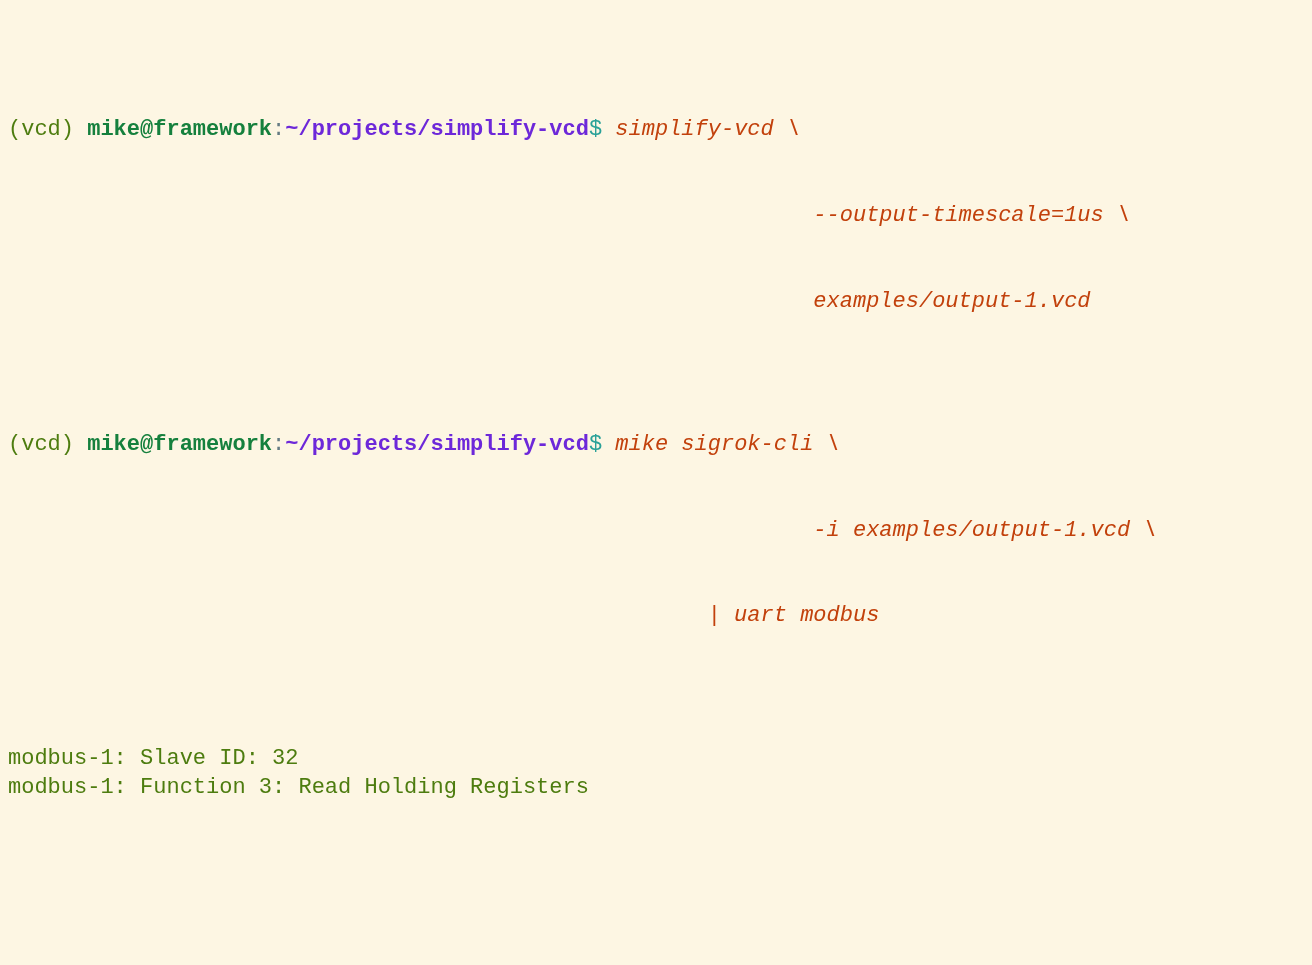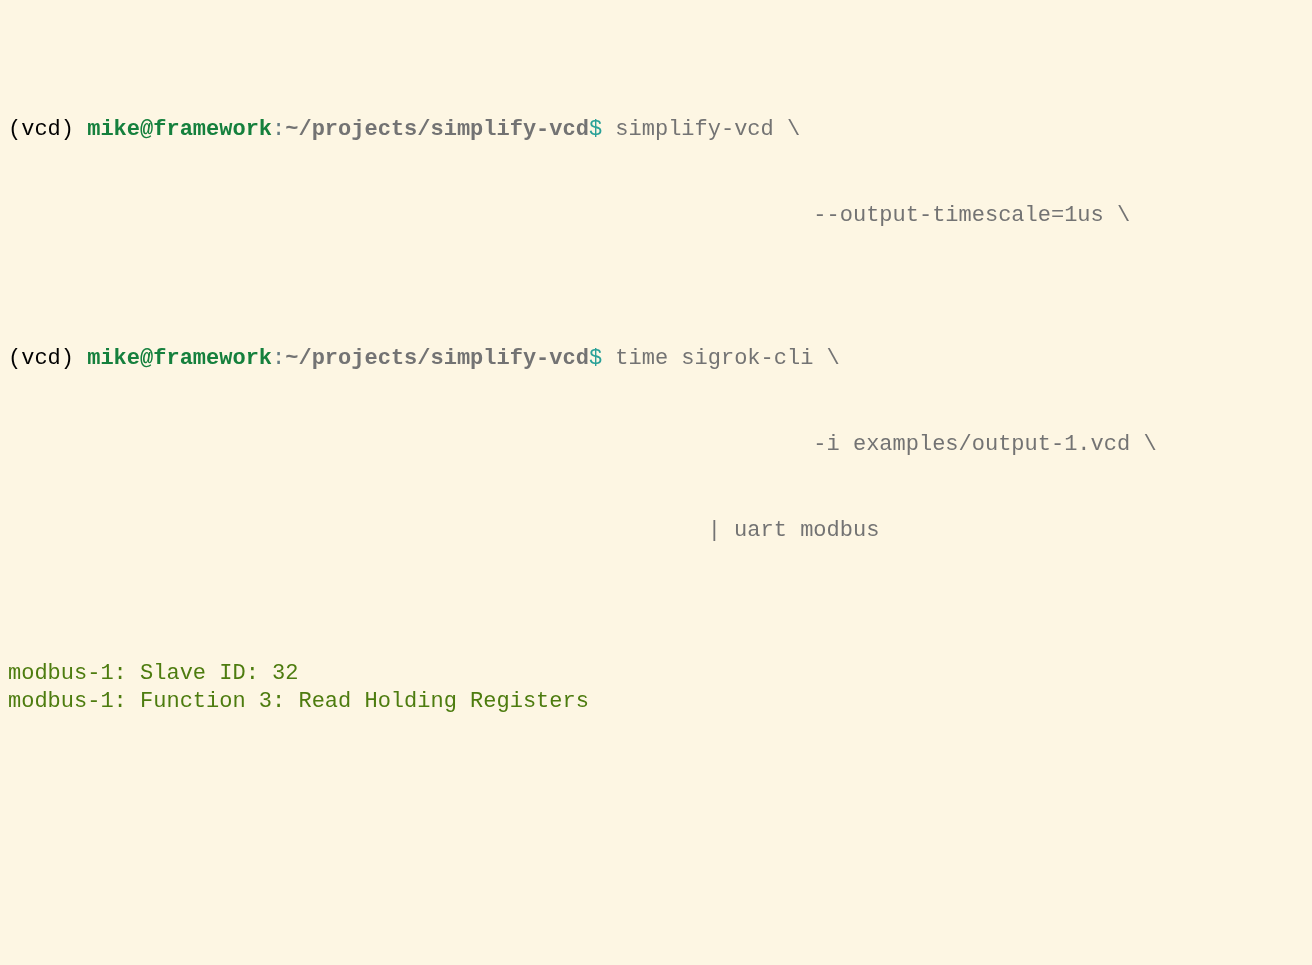--- a/index.html
+++ b/index.html
@@ -10,40 +10,41 @@
     background: #fdf6e3; 
     font-family: "SFMono-Regular", Consolas, "Liberation Mono", Menlo, monospace;
     font-size: 22px;
     color: #657b83;
     line-height: 1.3;
   }
   .term {
     padding: 2px 8px 8px 8px;
     white-space: pre;
   }
-  .prompt-env { color: #000000; margin-top: 30px; } 
+  .prompt-env { color: #4d7c0f; margin-top: 30px; } 
   .prompt-user { color: #15803d; font-weight: bold; } 
   .prompt-sep  { color: #657b83; }
-  .prompt-path { color: #737373; font-weight: bold; }
+  .prompt-path { color: #6d28d9; font-weight: bold; }
   .prompt-dollar { color: #2aa198; }
-  .cmd   { color: #737373; }
+  .cmd   { color: #c2410c; font-style: italic; }
   .out   { color: #4d7c0f; }
   .line { display: block; }
 </style>
 </head>
 <body>
 
 <div class="term">
 
   
   <span class="line"><span class="prompt-env">(vcd) </span><span class="prompt-user">mike@framework</span><span class="prompt-sep">:</span><span class="prompt-path">~/projects/simplify-vcd</span><span class="prompt-dollar">$</span><span class="cmd"> simplify-vcd \</span></span>
   <span class="line cmd">                                                             --output-timescale=1us \</span>
+  <span class="line cmd">                                                             examples/output-1.vcd</span>
 
   
-  <span class="line"><span class="prompt-env">(vcd) </span><span class="prompt-user">mike@framework</span><span class="prompt-sep">:</span><span class="prompt-path">~/projects/simplify-vcd</span><span class="prompt-dollar">$</span><span class="cmd"> time sigrok-cli \</span></span>
+  <span class="line"><span class="prompt-env">(vcd) </span><span class="prompt-user">mike@framework</span><span class="prompt-sep">:</span><span class="prompt-path">~/projects/simplify-vcd</span><span class="prompt-dollar">$</span><span class="cmd"> mike sigrok-cli \</span></span>
   <span class="line cmd">                                                             -i examples/output-1.vcd \</span>
   <span class="line cmd">                                                     | uart modbus</span>
 
   
   <div id="output-block"><span class="line out">modbus-1: Slave ID: 32</span><span class="line out">modbus-1: Function 3: Read Holding Registers</span></div>
 
   
 
   
   

